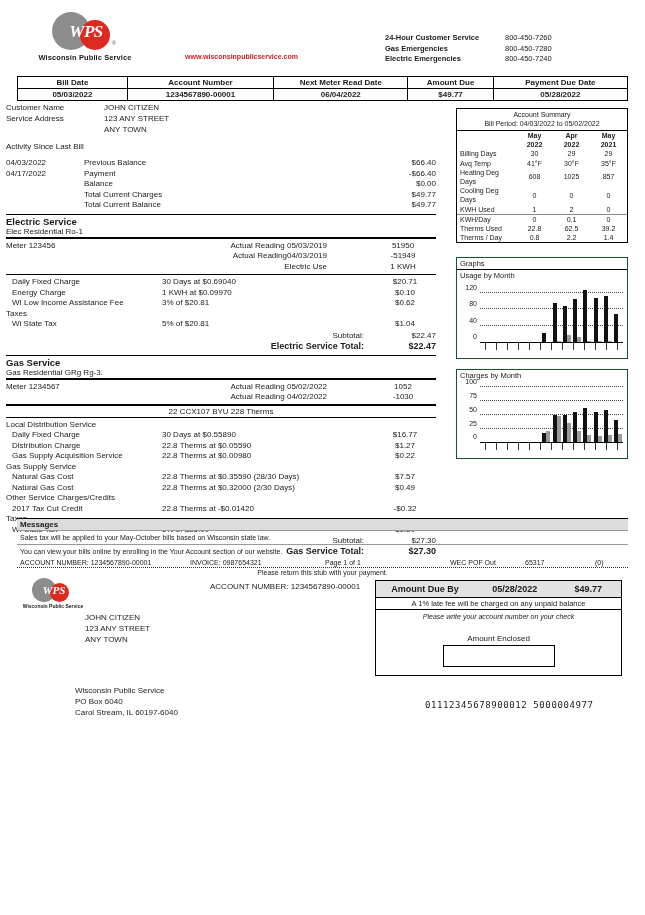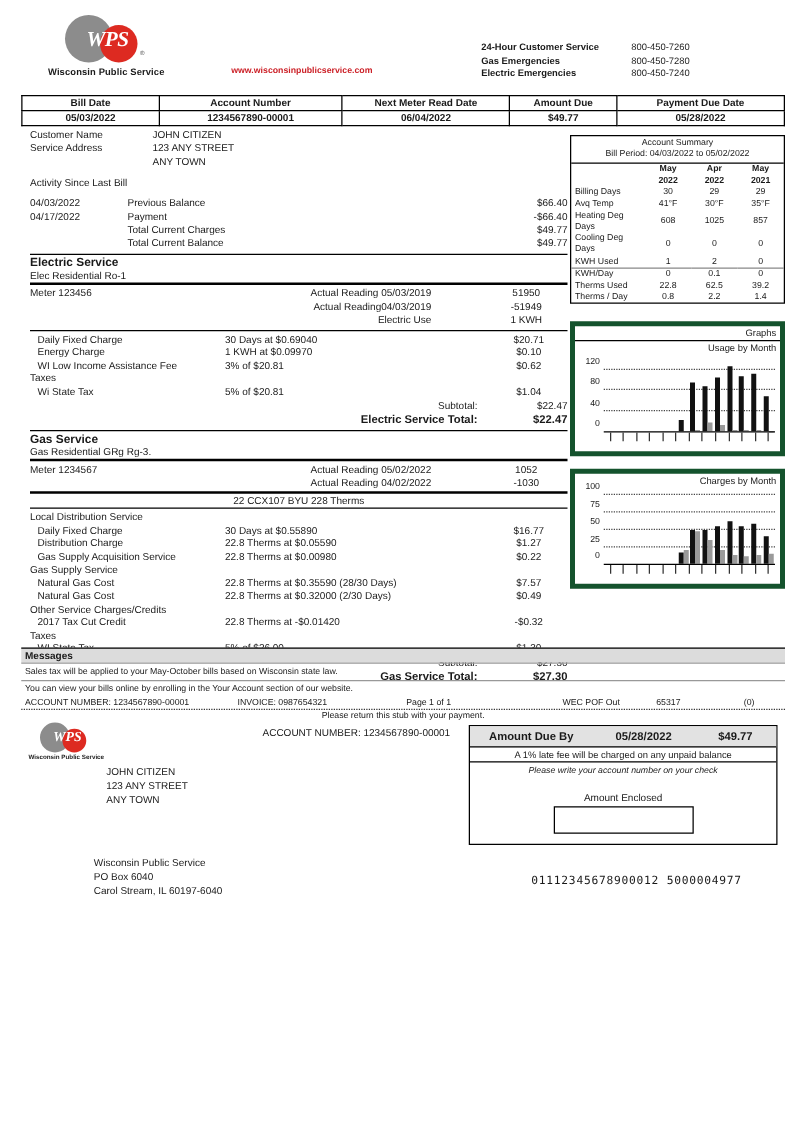--- a/index.html
+++ b/index.html
@@ -20,21 +20,21 @@
   .contact{position:absolute;left:385px;top:33px;font-size:7.5px;}
   .contact .row{display:flex;line-height:10.5px;}
   .contact .lbl{width:120px;font-weight:bold;}
   .contact .num{font-weight:normal;}
 
   
   .keytable{position:absolute;left:17px;top:76px;width:611px;border-collapse:collapse;font-size:8px;}
   .keytable td{border:1px solid #000;text-align:center;padding:1px 0;font-weight:bold;height:9px;}
 
   
-  .leftcol{position:absolute;left:24px;top:102px;width:430px;font-size:8px;}
+  .leftcol{position:absolute;left:6px;top:102px;width:430px;font-size:8px;}
   .kv{display:flex;line-height:11px;}
   .kv .k{width:98px;}
   .kv .v{flex:1;}
   .spacer6{height:6px;}
 
   .actrow{display:flex;line-height:10.5px;font-size:8px;}
   .actrow .d{width:78px;}
   .actrow .t{flex:1;}
   .actrow .a{width:62px;text-align:right;}
 
@@ -64,21 +64,21 @@
   .rightcol{position:absolute;left:456px;top:108px;width:172px;}
   .boxed{border:1px solid #000;}
   .sumhead{text-align:center;font-size:7px;line-height:8.5px;padding:2px 0 2px;border-bottom:1px solid #000;}
   .sumtbl{width:100%;border-collapse:collapse;font-size:7px;}
   .sumtbl td{padding:0 3px;line-height:9.2px;}
   .sumtbl td.lbl{text-align:left;}
   .sumtbl td.num{text-align:center;width:31px;}
   .sumtbl tr.hdr td{font-weight:bold;text-align:center;}
   .sumtbl tr.sep td{border-top:1px solid #888;}
 
-  .graphbox{margin-top:14px;border:4px solid #14532d;text-align:right;}
+  .graphbox{margin-top:14px;border:1px solid #14532d;}
   .graphlabel{font-size:7.5px;padding:1px 3px;border-bottom:1px solid #000;}
   .graphtitle{font-size:7.5px;padding:1px 3px 0;}
   .chart{position:relative;height:72px;margin:2px 2px 4px 2px;}
   .chart .yax{position:absolute;left:0;top:0;width:20px;height:100%;}
   .chart .ytick{position:absolute;right:2px;font-size:7px;transform:translateY(-50%);}
   .chart .plot{position:absolute;left:21px;right:2px;top:2px;bottom:12px;}
   .chart .grid{position:absolute;left:0;right:0;border-top:1px dotted #444;}
   .chart .bars{position:absolute;left:0;right:0;bottom:0;top:0;display:flex;align-items:flex-end;}
   .chart .slot{flex:1;display:flex;align-items:flex-end;justify-content:center;gap:0px;height:100%;}
   .chart .bar{width:4px;}
@@ -195,20 +195,25 @@
     <div>
       <div class="actrow">
             <span class="d">04/03/2022</span>
             <span class="t">Previous Balance</span>
             <span class="a">$66.40</span>
           </div>
       <div class="actrow">
             <span class="d">04/17/2022</span>
             <span class="t">Payment</span>
             <span class="a">-$66.40</span>
+          </div>
+      <div class="actrow">
+            <span class="d"></span>
+            <span class="t">Balance</span>
+            <span class="a">$0.00</span>
           </div>
       <div class="actrow">
             <span class="d"></span>
             <span class="t">Total Current Charges</span>
             <span class="a">$49.77</span>
           </div>
       <div class="actrow">
             <span class="d"></span>
             <span class="t">Total Current Balance</span>
             <span class="a">$49.77</span>

